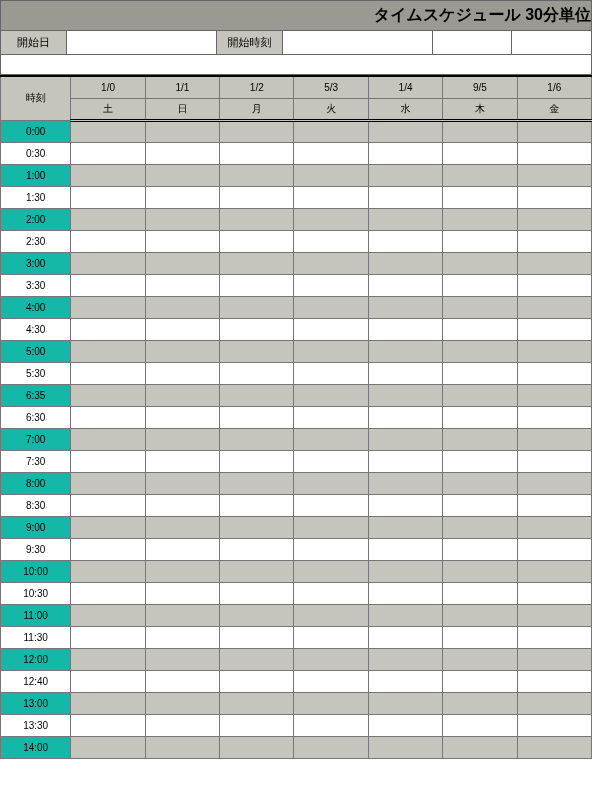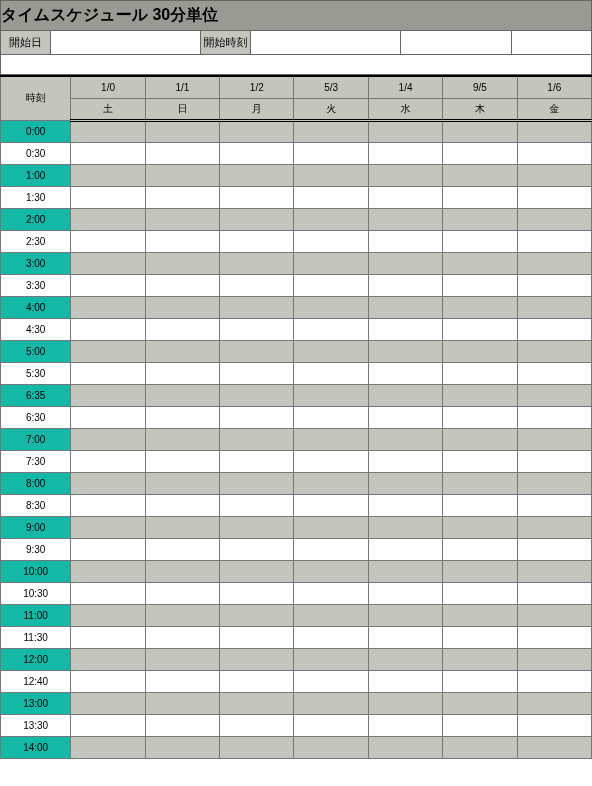--- a/index.html
+++ b/index.html
@@ -5,36 +5,36 @@
   * { box-sizing: border-box; margin: 0; padding: 0; }
   body {
     font-family: "MS PGothic", "Hiragino Sans", sans-serif;
     font-size: 11px;
     background: #fff;
     width: 592px;
   }
   .title-bar {
     background: #9a9a93;
     color: #000;
-    text-align: left;
+    text-align: right;
     font-size: 16px;
     font-weight: bold;
     padding: 4px 0;
     border: 1px solid #666;
   }
   .input-row {
     display: flex;
     border-left: 1px solid #666;
     border-right: 1px solid #666;
     border-bottom: 1px solid #666;
     height: 24px;
   }
   .label-cell {
     background: #c6c5bd;
-    width: 50px;
+    width: 66px;
     display: flex;
     align-items: center;
     justify-content: center;
     border-right: 1px solid #666;
     font-size: 11px;
   }
   .input-cell {
     background: #fff;
     width: 150px;
     border-right: 1px solid #666;

